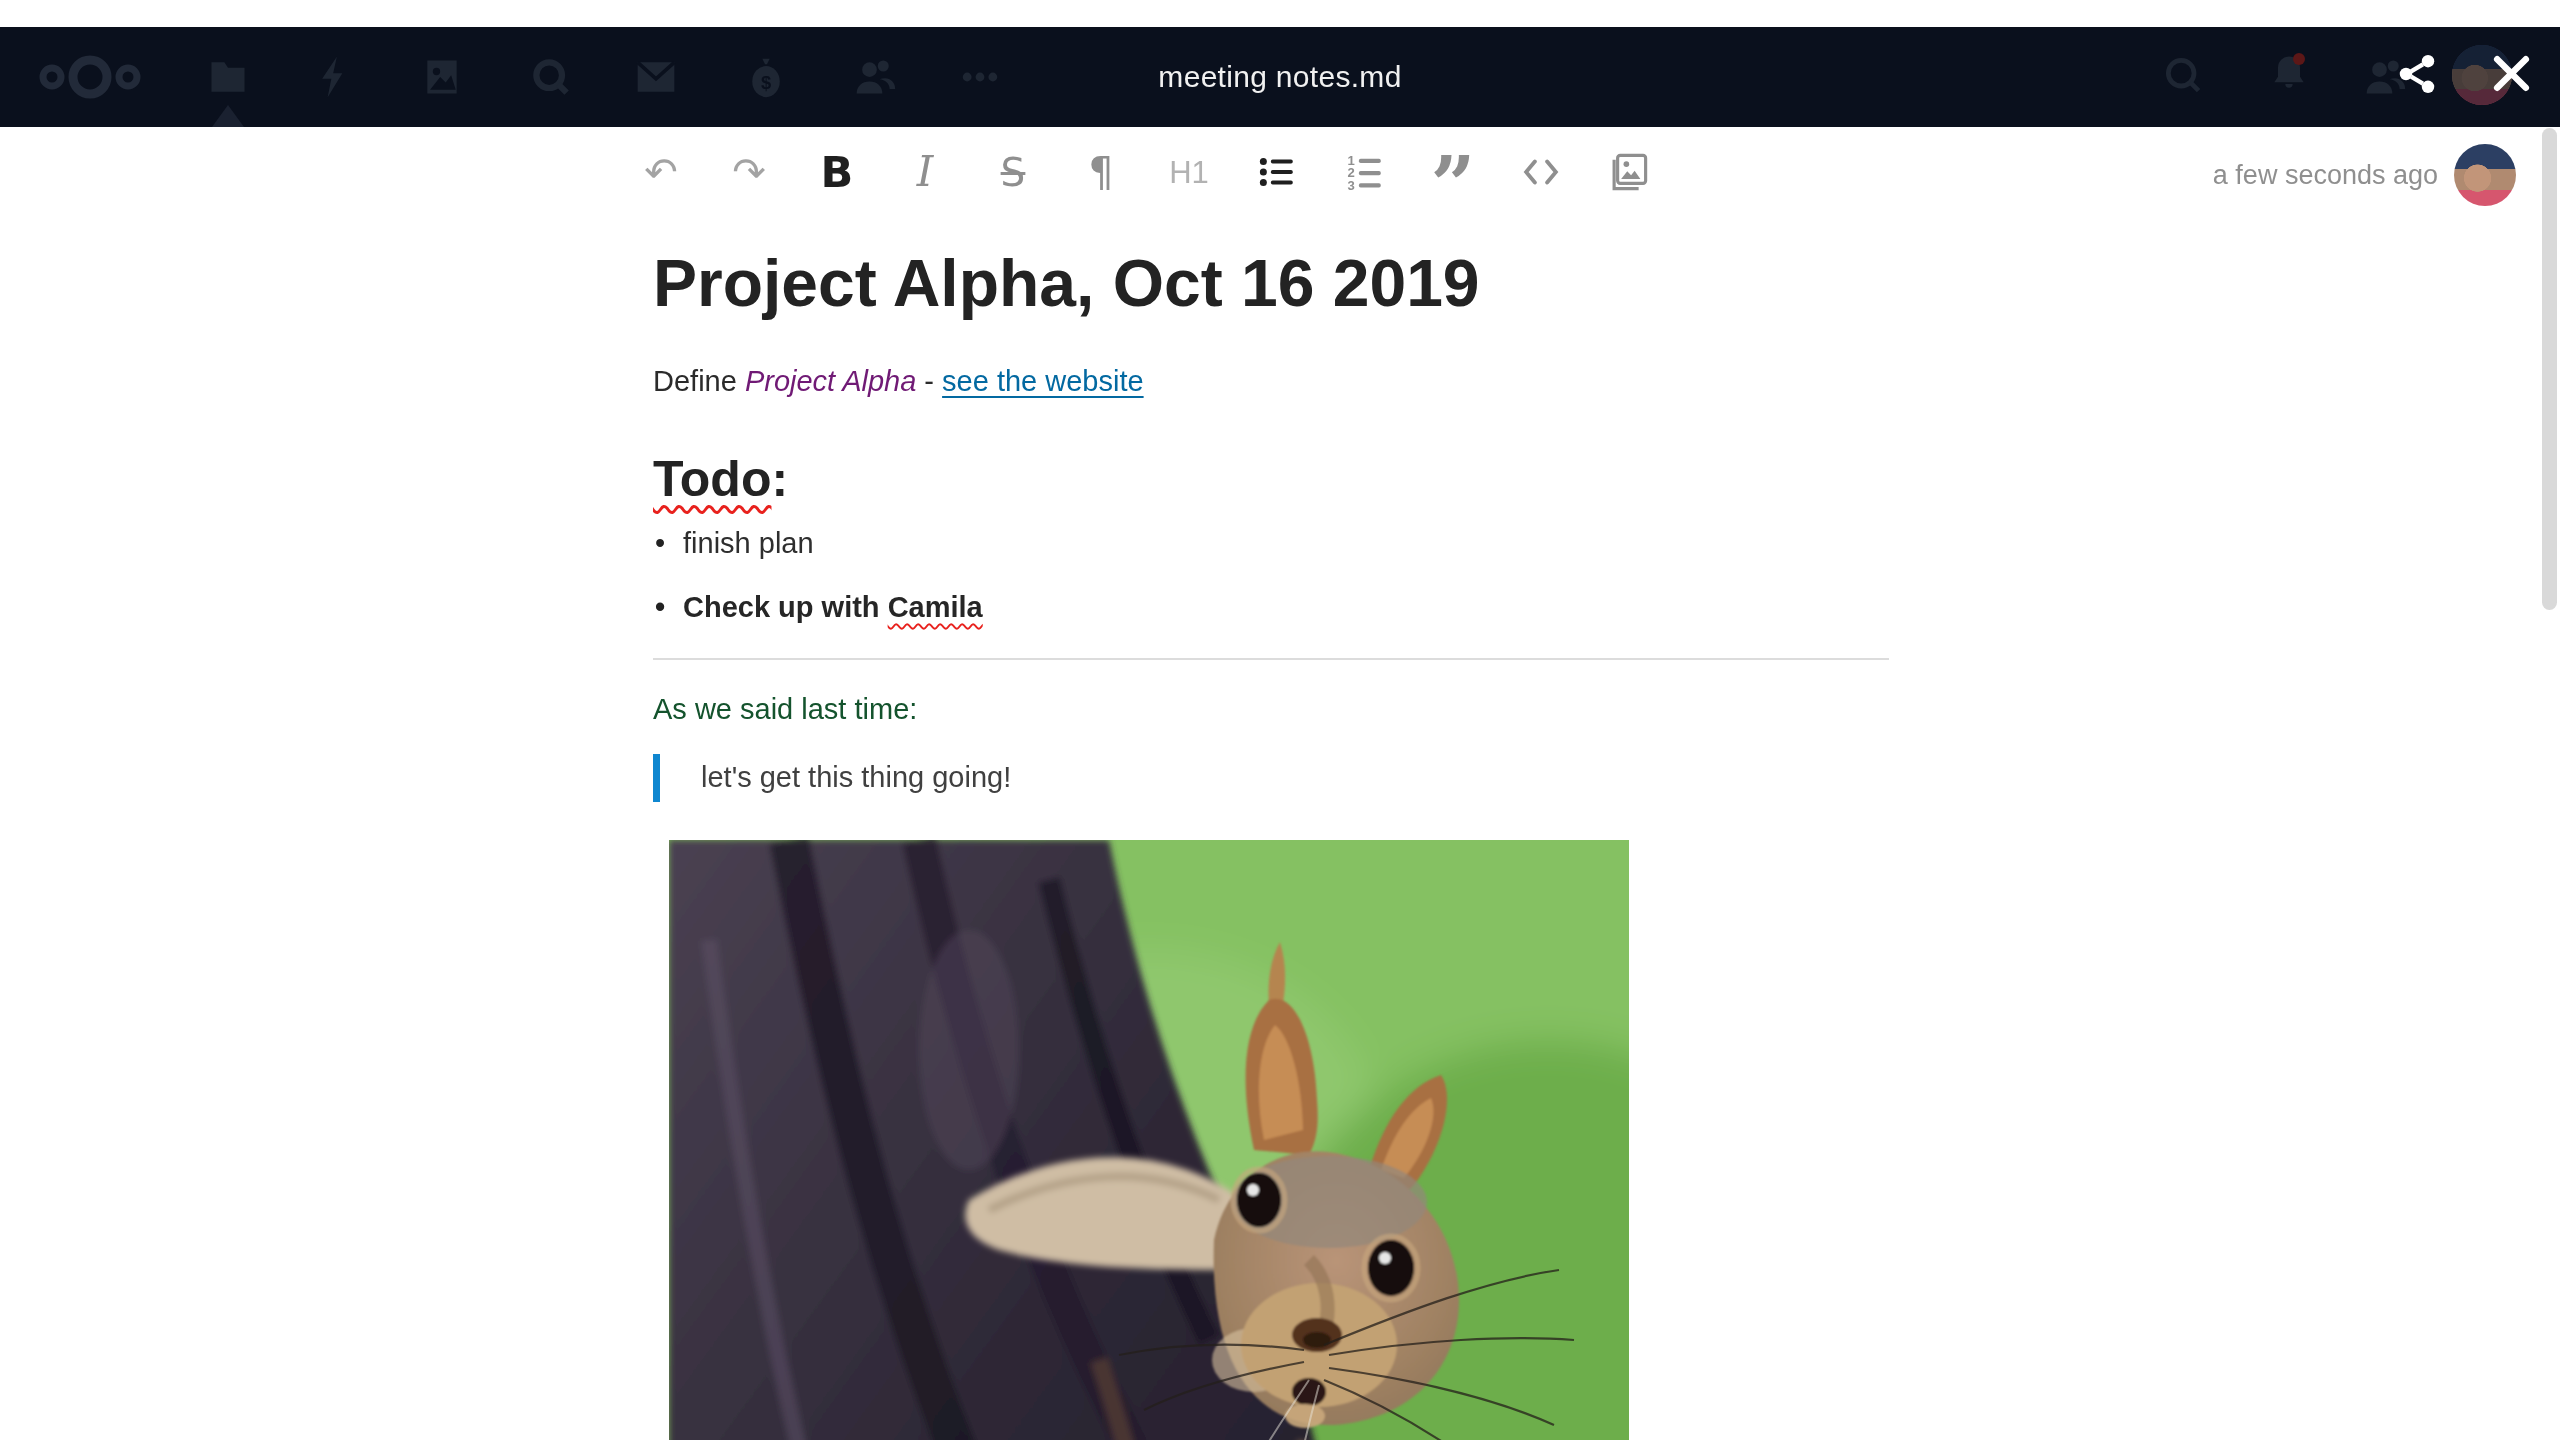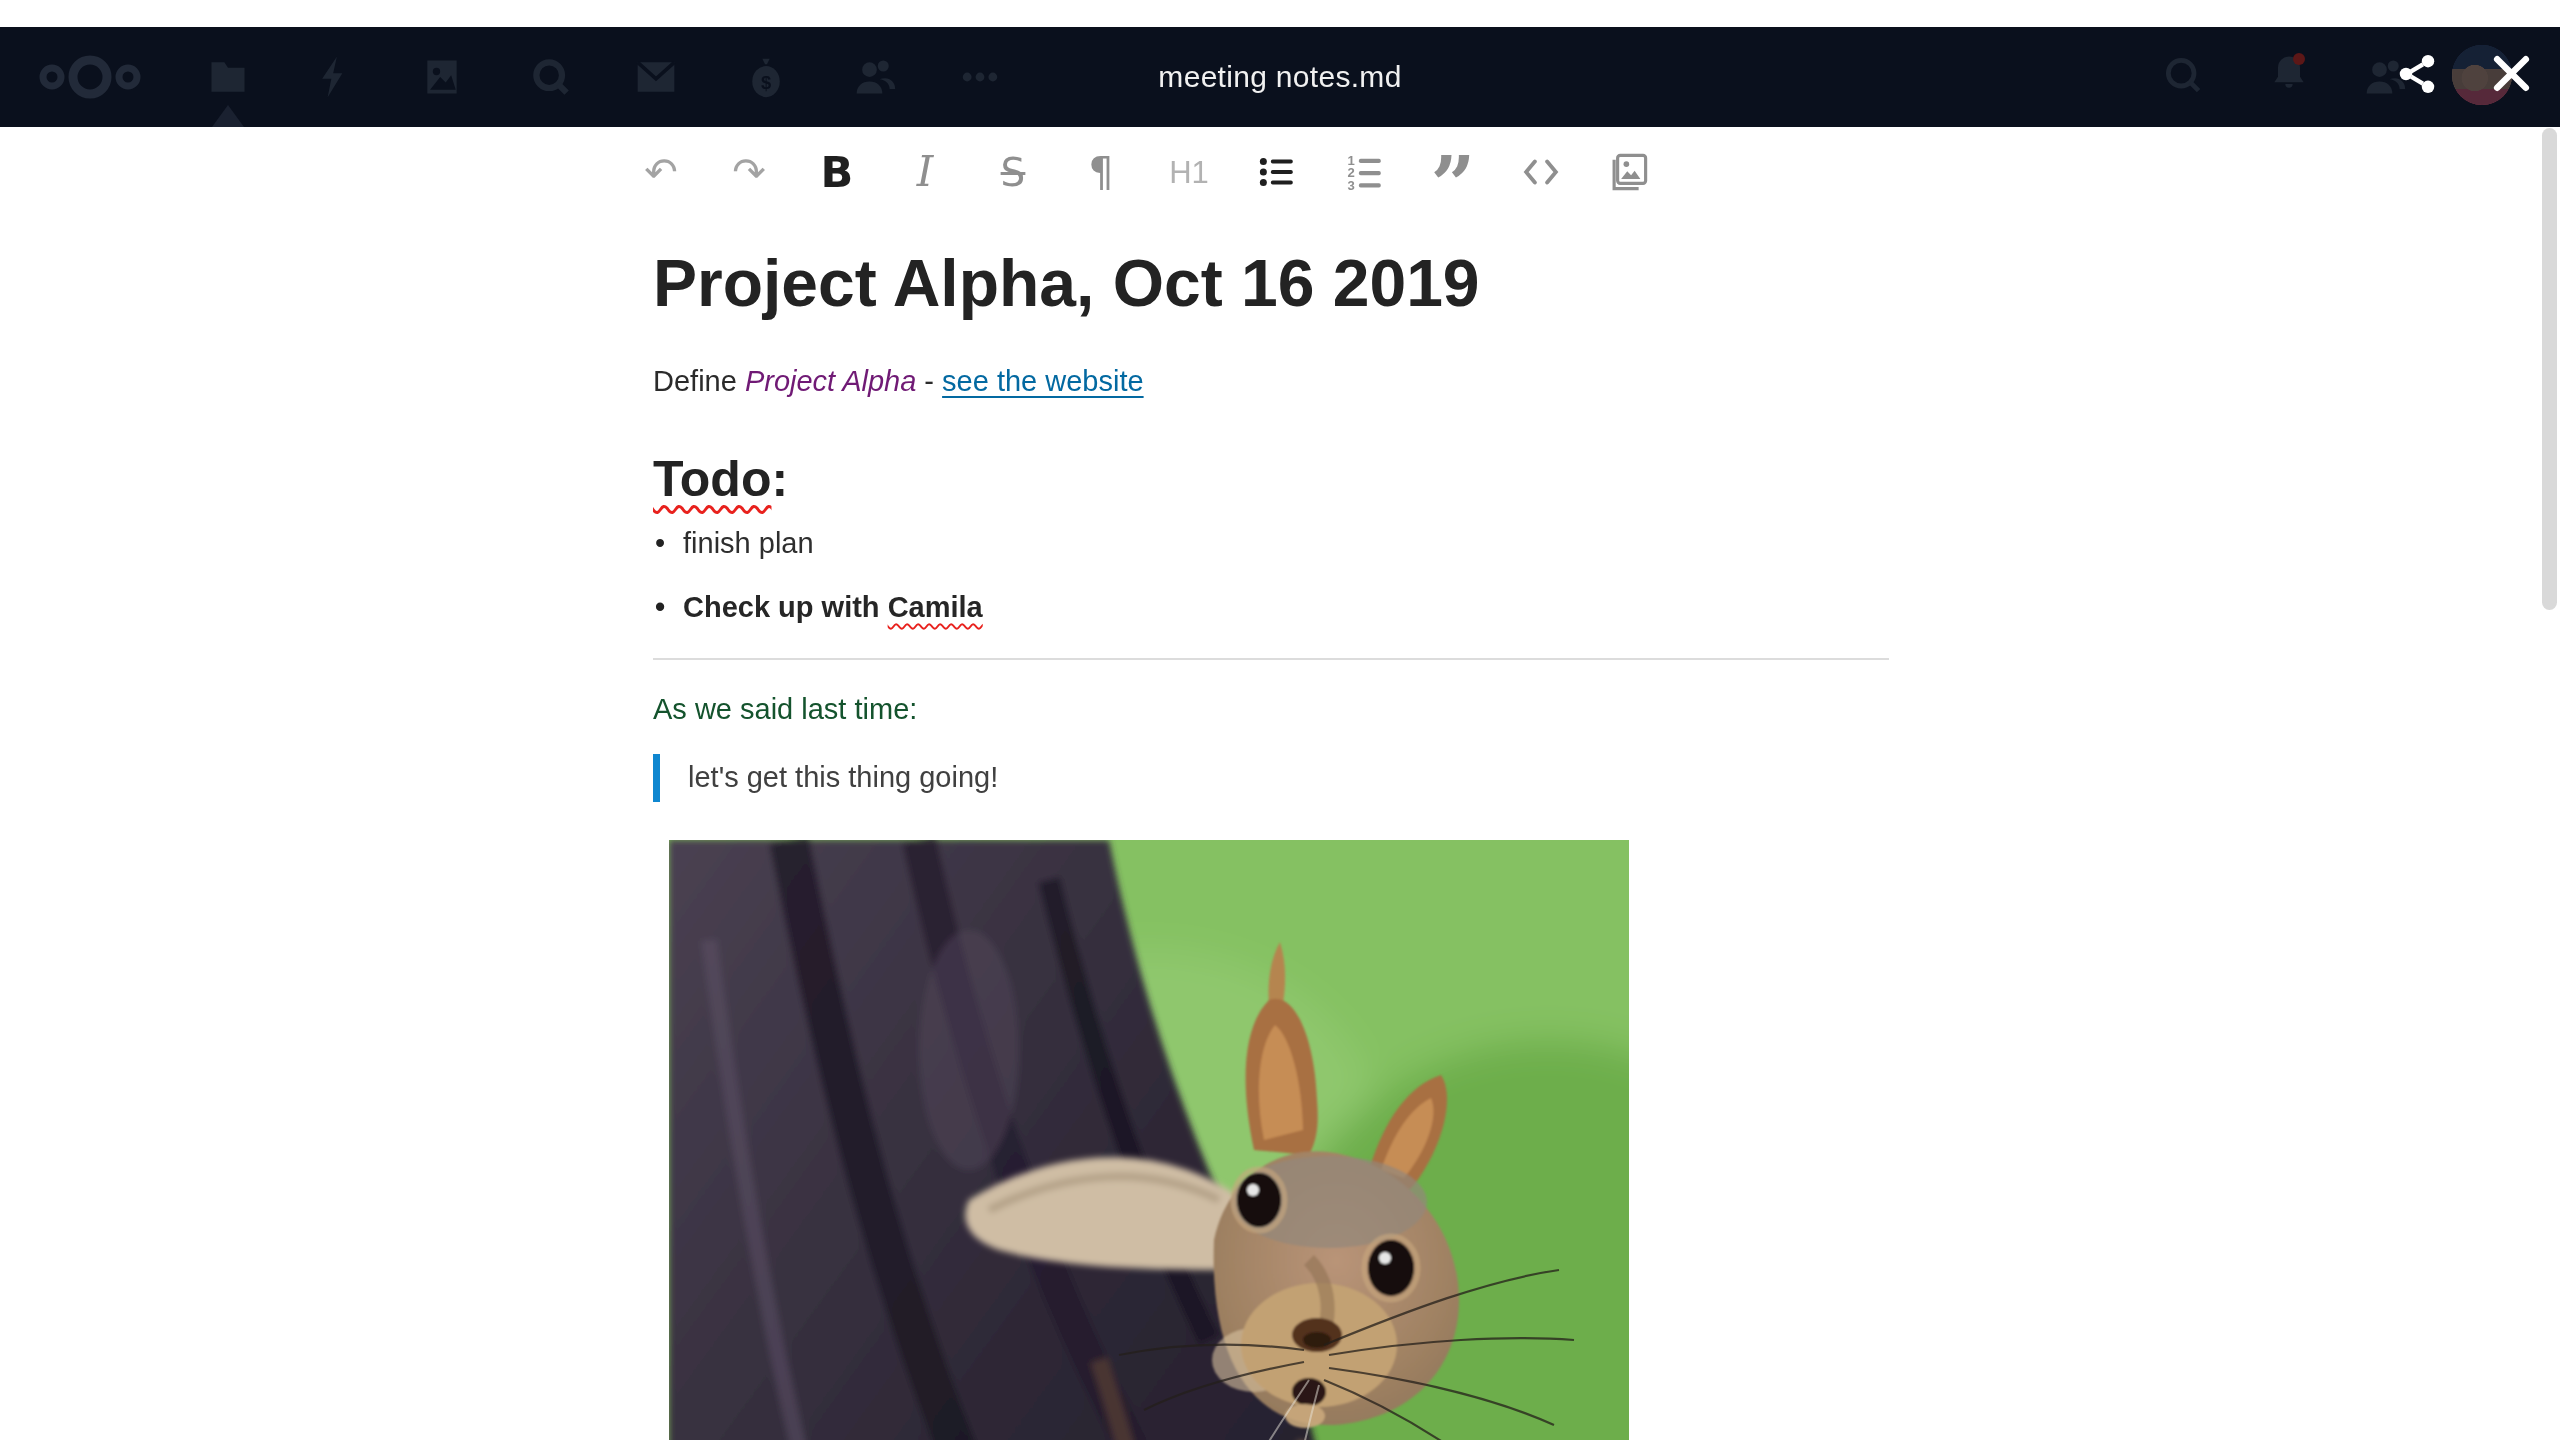--- a/index.html
+++ b/index.html
@@ -55,21 +55,21 @@
   .squiggle { text-decoration:underline; text-decoration-style:wavy; text-decoration-color:#e8211d;
               text-decoration-thickness:2.5px; text-underline-offset:9px; text-decoration-skip-ink:none; }
   .squiggle-sm { text-decoration:underline; text-decoration-style:wavy; text-decoration-color:#e8211d;
               text-decoration-thickness:2px; text-underline-offset:6px; text-decoration-skip-ink:none; }
   .doc-li { position:absolute; left:2px; display:flex; align-items:baseline; font-size:29px; color:#2e2e2e; }
   .doc-li .bullet { width:28px; font-size:29px; color:#222; }
   .li-1 { top:400px; }
   .li-2 { top:464px; font-weight:700; color:#262626; }
   .doc-hr { position:absolute; left:0; top:531px; width:1236px; height:2px; background:#dcdcdc; border:none; }
   .doc-p2 { position:absolute; left:0; top:566px; font-size:29px; color:#14532d; }
-  .doc-quote { position:absolute; left:0; top:627px; display:flex; }
+  .doc-quote { position:absolute; left:0; top:627px; display:flex;gap:13px; }
   .quote-bar { width:7px; height:48px; background:#0f87d0; }
   .quote-text { font-size:29px; color:#404040; padding:7px 0 0 28px; }
   .doc-img { position:absolute; left:16px; top:713px; width:960px; height:960px; overflow:hidden; cursor:pointer; }
   .doc-img svg { display:block; width:960px; height:960px; }
 </style>
 </head>
 <body>
 
 <div class="stage">
 
@@ -239,20 +239,24 @@
     <button class="tb-btn">
       <svg viewBox="0 0 24 24" fill="none" stroke="currentColor" stroke-width="1.8">
         <rect x="5.5" y="2.5" width="16" height="16" rx="1.5"></rect>
         <path d="M3.5 5v16.5h14" stroke-width="1.8"></path>
         <circle cx="10.5" cy="7.5" r="1.6" fill="currentColor" stroke="none"></circle>
         <path d="m7.5 16 3.5-4.5 2.2 2.4 2-2.6 3.3 4.7z" fill="currentColor" stroke="none"></path>
       </svg>
     </button>
   </nav>
 
+  <div class="save-status">
+    <span class="save-text">a few seconds ago</span>
+    <span class="avatar" style="position:relative; width:62px; height:62px;"></span>
+  </div>
 
   <div class="scrollbar-thumb"></div>
 
   <main class="doc">
     <h1 class="doc-h1">Project Alpha, Oct 16 2019</h1>
 
     <p class="doc-intro">
       <span>Define </span><span class="intro-em">Project Alpha</span><span> - </span><a class="doc-link">see the website</a>
     </p>
 

